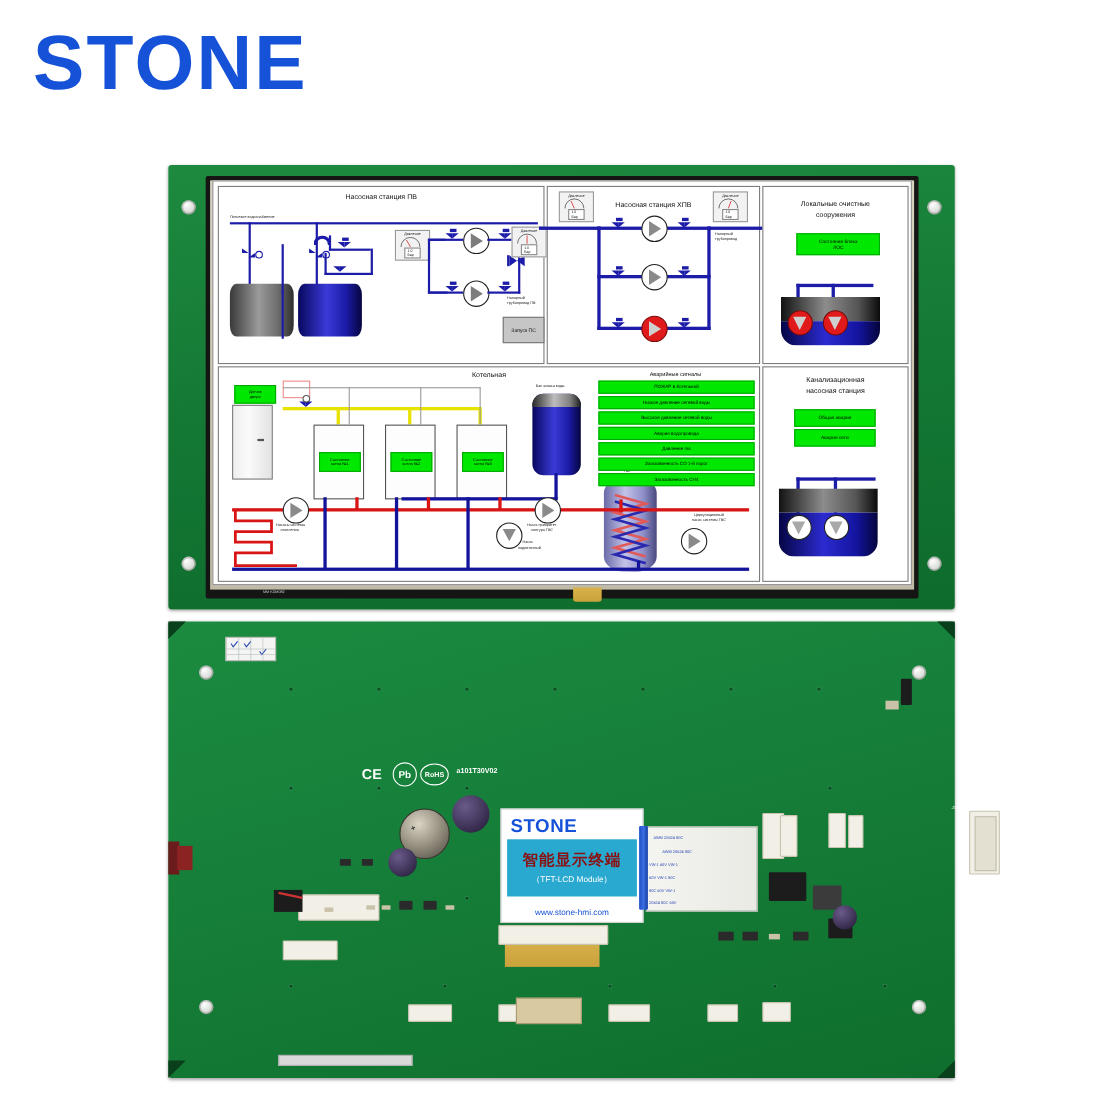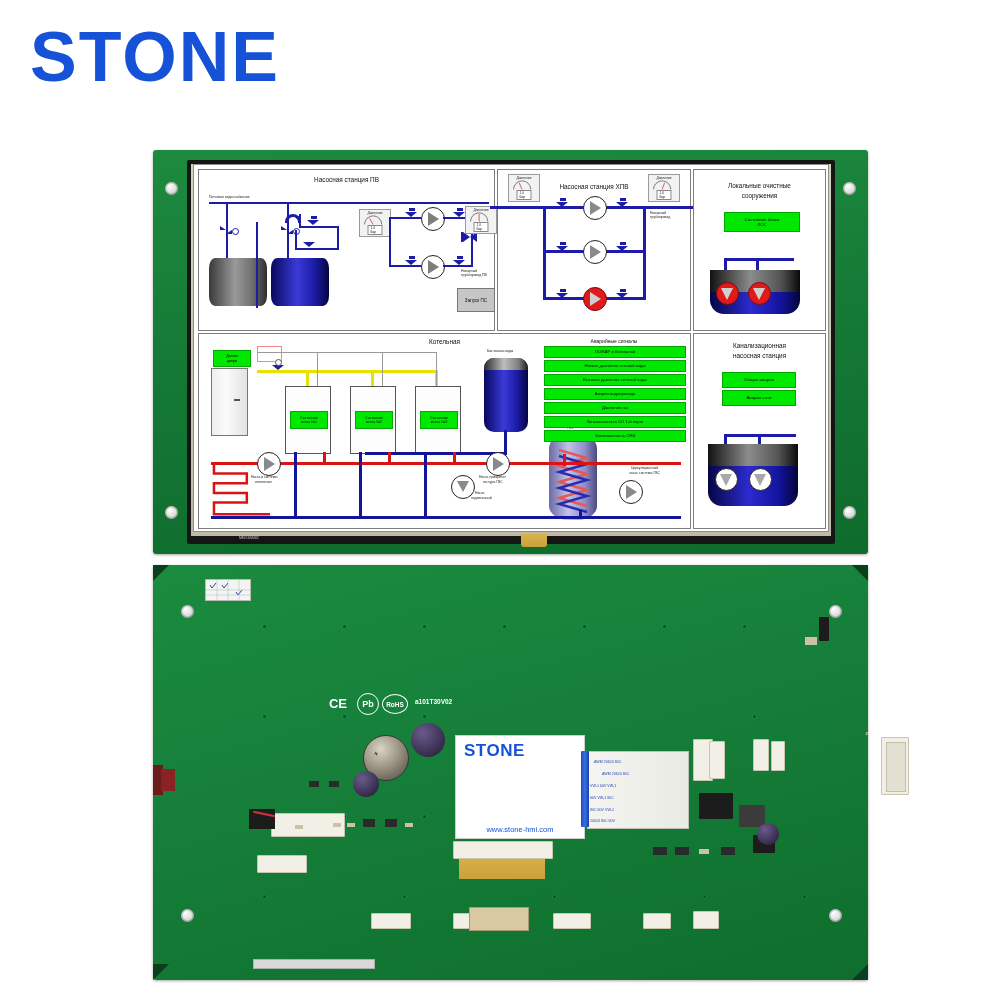--- a/index.html
+++ b/index.html
@@ -515,20 +515,24 @@
     <div class="silk" style="left:262px;top:133px;font-size:6.5px;font-weight:bold;">a101T30V02</div>
 
     <div class="battery" style="left:210px;top:170px;width:44px;height:44px;">
       <div style="position:absolute;left:10px;top:14px;color:#2a2a2a;font-size:7px;font-weight:bold;transform:rotate(-20deg);">+</div>
     </div>
     <div class="can" style="left:258px;top:158px;width:34px;height:34px;"></div>
     <div class="can" style="left:200px;top:206px;width:26px;height:26px;"></div>
 
     <div class="big-label" style="left:302px;top:170px;width:128px;height:102px;">
       <div class="bl-stone">STONE</div>
+      <div class="bl-band">
+        <div class="bl-cn">智能显示终端</div>
+        <div class="bl-en">（TFT-LCD Module）</div>
+      </div>
       <div class="bl-url">www.stone-hmi.com</div>
     </div>
 
     <div class="ribbon" style="left:434px;top:186px;width:100px;height:76px;">
       <div class="rtxt" style="left:6px;top:8px;">AWM  20624  80C</div>
       <div class="rtxt" style="left:14px;top:20px;">AWM  20624  80C</div>
       <div class="rtxt" style="left:2px;top:32px;">VW-1   60V   VW-1</div>
       <div class="rtxt" style="left:2px;top:44px;">60V   VW-1   80C</div>
       <div class="rtxt" style="left:2px;top:56px;">80C   60V   VW-1</div>
       <div class="rtxt" style="left:2px;top:67px;">20624  80C   60V</div>

